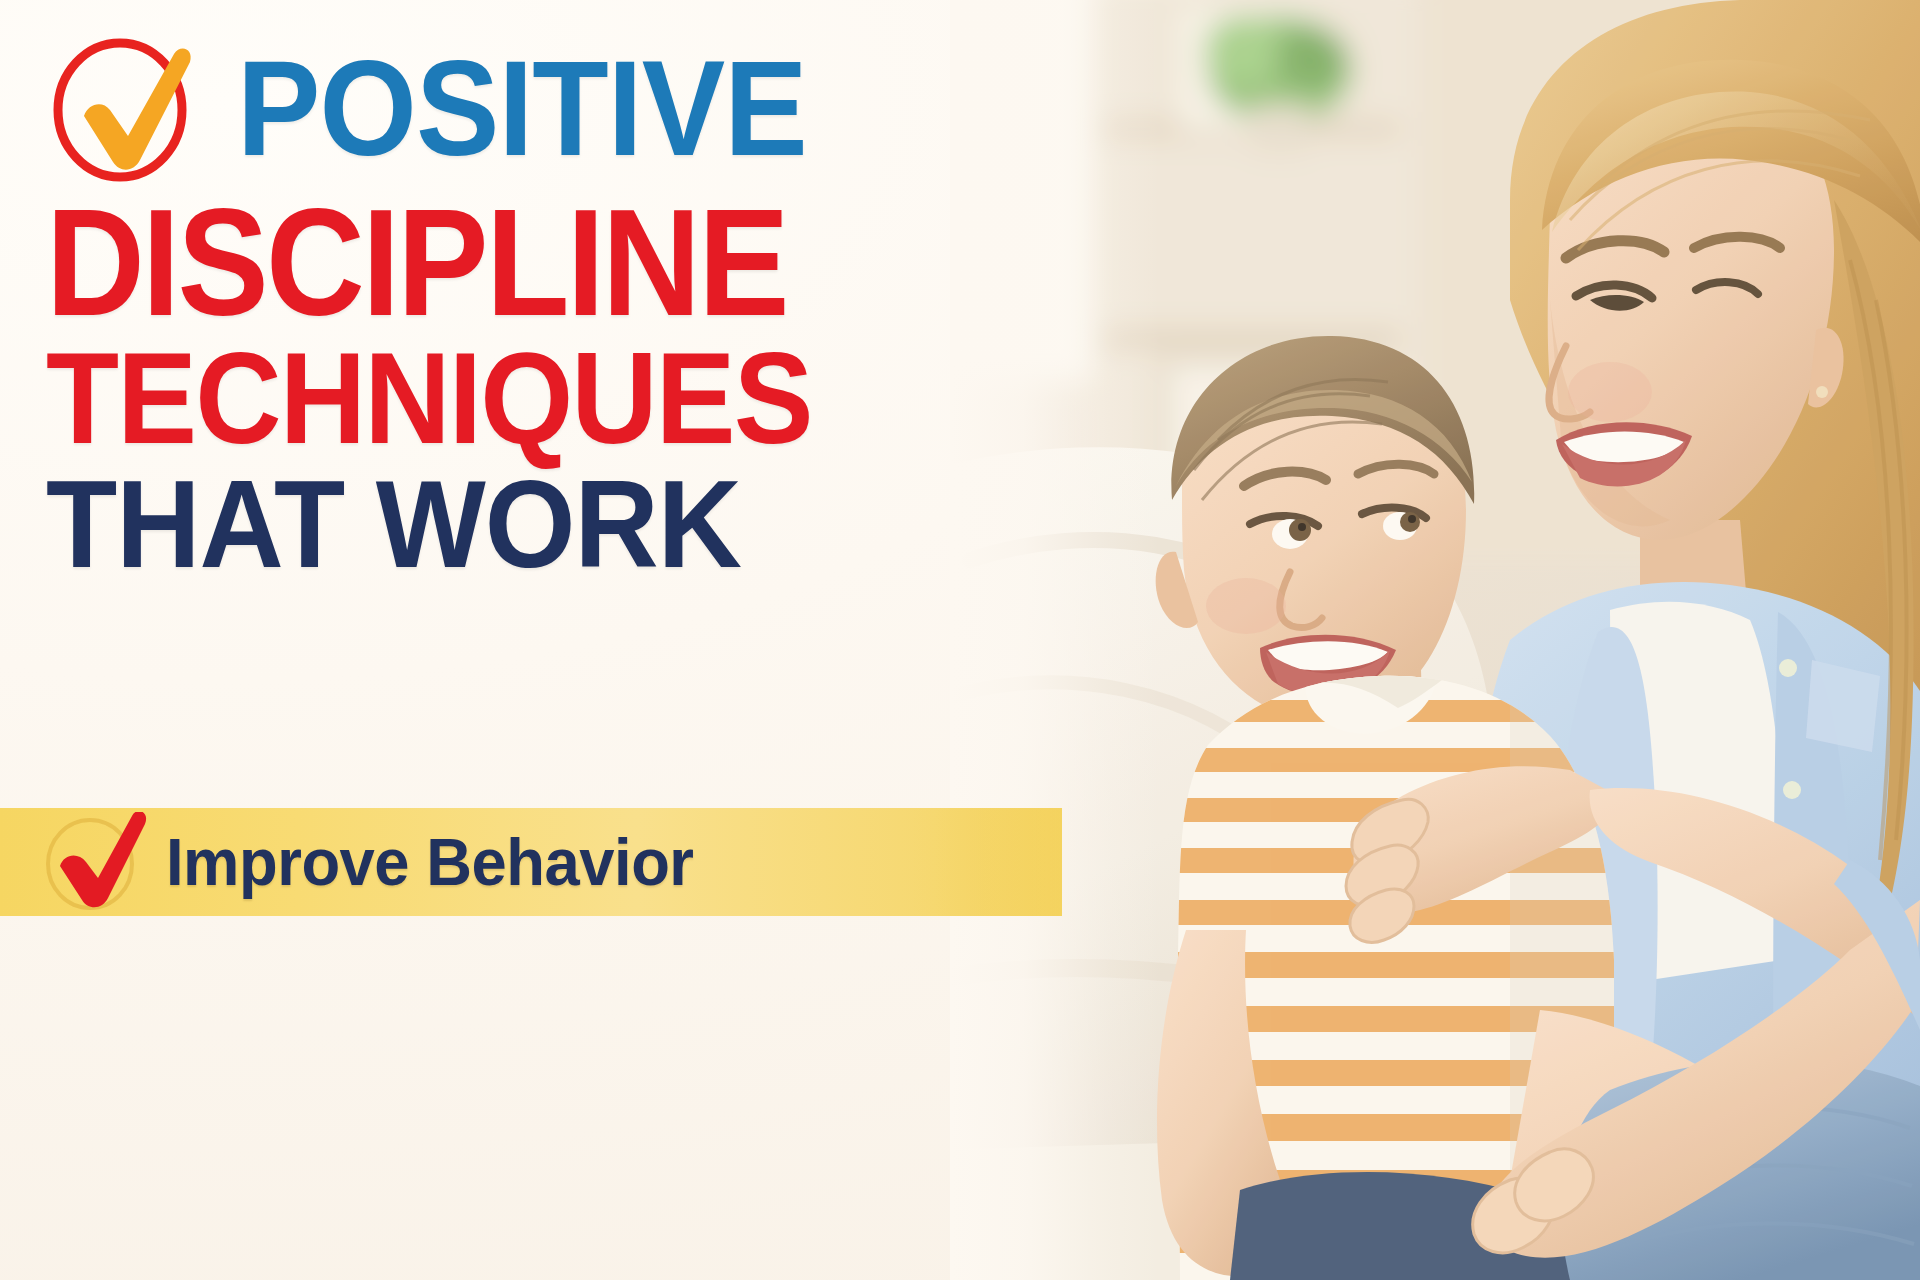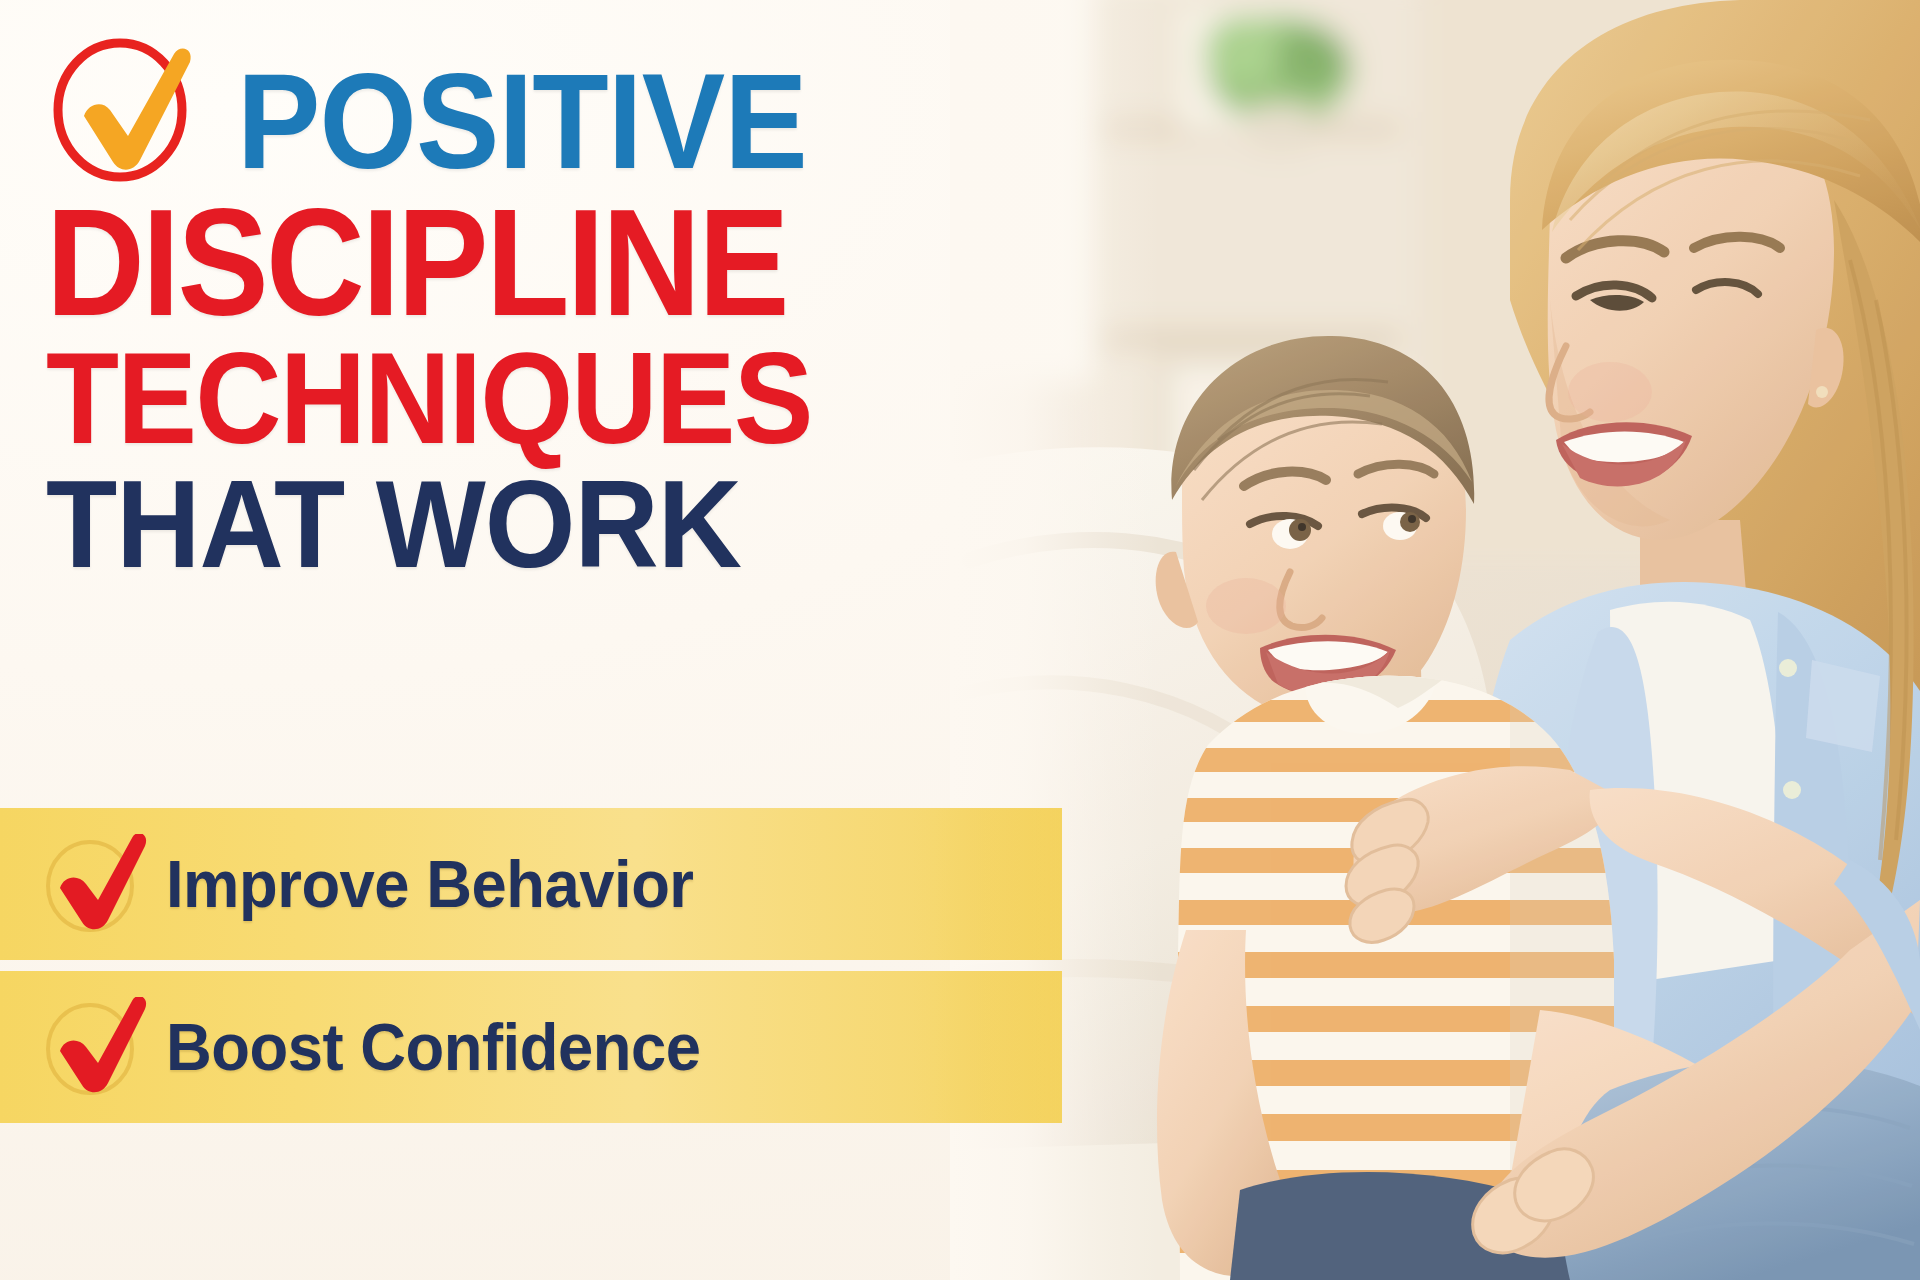--- a/index.html
+++ b/index.html
@@ -40,21 +40,21 @@
   
   .headline {
     position:absolute;
     top:34px; left:44px;
     width:1060px;
     z-index:5;
   }
 
   .line-positive {
     display:flex;
-    align-items:flex-end;
+    align-items:center;
     gap:28px;
     height:150px;
   }
   .logo-check {
     width:165px; height:150px;
     flex:0 0 165px;
     position:relative;
   }
   .logo-check svg { position:absolute; top:0; left:0; width:165px; height:150px; }
 
@@ -115,21 +115,21 @@
   
   .bars {
     position:absolute;
     left:0;
     top:808px;
     width:1062px;
     z-index:4;
   }
   .bar {
     position:relative;
-    height:152px;
+    height:108px;
     display:flex;
     align-items:center;
     background:linear-gradient(to right,
        #f7d765 0%, #f8dc74 30%, #f9e08a 62%, #f5d濾 100%);
     background:linear-gradient(to right, #f6d662 0%, #f8db73 28%, #f9e08c 60%, #f6d871 88%, #f2cf5c 100%);
   }
   .bar::after{
     content:"";
     position:absolute; right:0; top:0;
     width:150px; height:100%;
@@ -438,28 +438,19 @@
         <svg viewBox="0 0 112 100">
           <ellipse cx="52" cy="52" rx="42" ry="44" fill="none" stroke="#dfae3a" stroke-width="4" opacity="0.55"></ellipse>
           <path d="M22 54 C26 42 40 40 48 50 L60 66 L94 4 C99 -6 112 0 107 12 L70 86 C64 98 50 98 44 88 Z" fill="#e31b23"></path>
         </svg>
       </div>
       <div class="bar-label">Improve Behavior</div>
     </div>
 
     <div class="bar-gap"></div>
 
-    <div class="bar">
-      <div class="bar-check">
-        <svg viewBox="0 0 112 100">
-          <ellipse cx="52" cy="52" rx="42" ry="44" fill="none" stroke="#dfae3a" stroke-width="4" opacity="0.55"></ellipse>
-          <path d="M22 54 C26 42 40 40 48 50 L60 66 L94 4 C99 -6 112 0 107 12 L70 86 C64 98 50 98 44 88 Z" fill="#e31b23"></path>
-        </svg>
-      </div>
-      <div class="bar-label">Boost Confidence</div>
-    </div>
 
     <div class="bar-gap"></div>
 
 
   </div>
 
 </div>
 
 </body></html>

